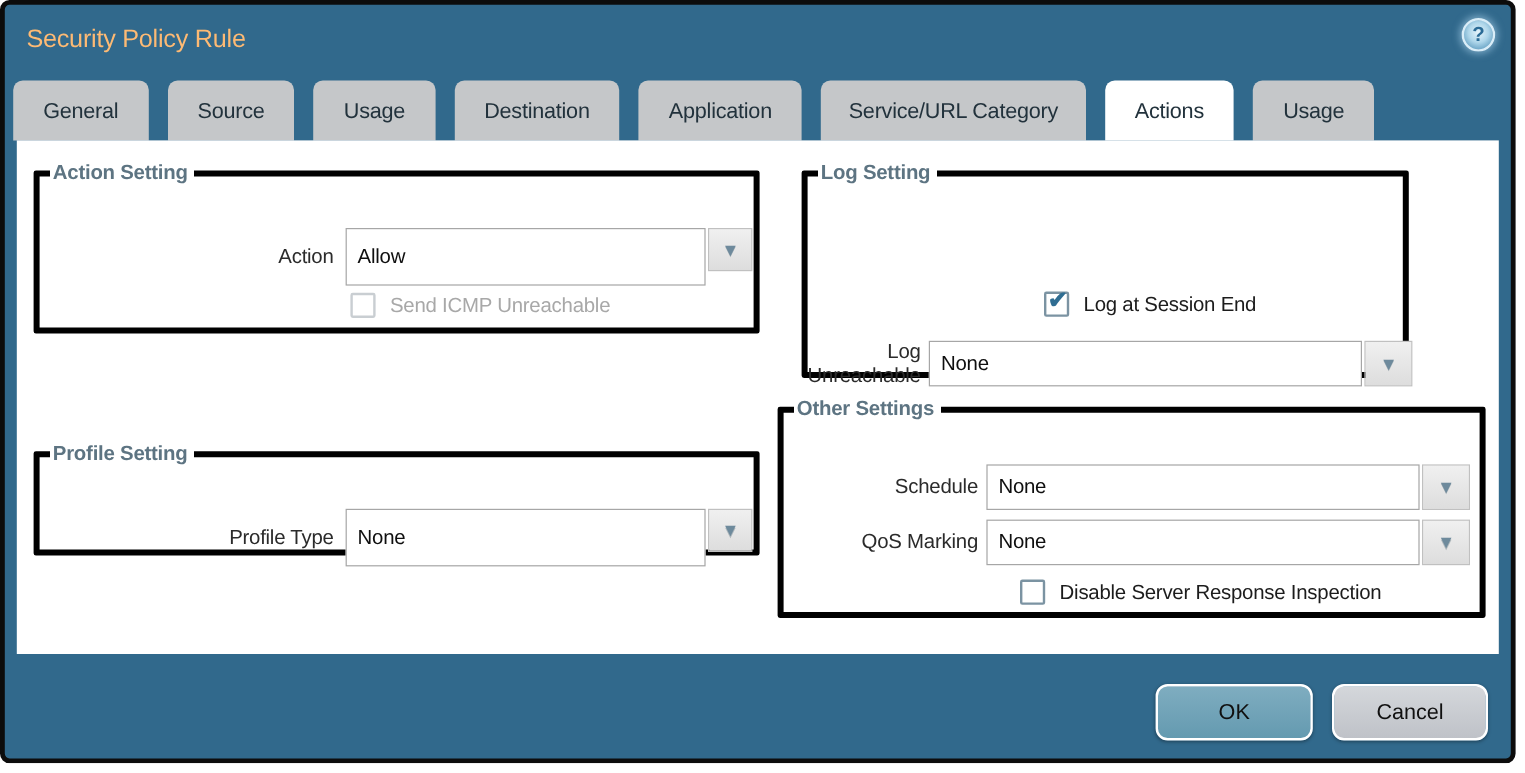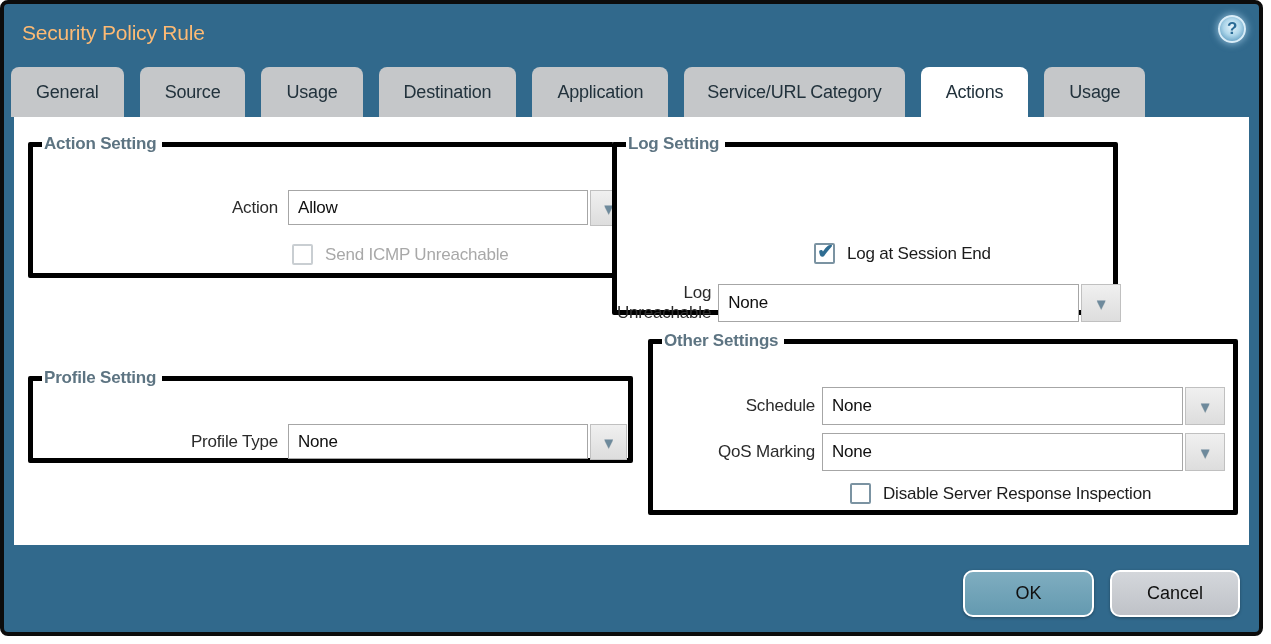--- a/index.html
+++ b/index.html
@@ -49,42 +49,42 @@
     position:absolute; margin:0; padding:0;
     border:5px solid #000000; border-radius:2px;
     background:#ffffff;
   }
   fieldset.fs legend {
     margin-left:9px; padding:0 6px 0 2px;
     font-size:17px; font-weight:bold; color:#5d7482;
   }
   #fs-action  { left:14px;  top:17px;  width:605px; height:144px; }
   #fs-profile { left:14px;  top:251px; width:605px; height:95px;  }
-  #fs-log     { left:598px; top:17px;  width:506px; height:181px; }
+  #fs-log     { left:654px; top:17px;  width:506px; height:181px; }
   #fs-other   { left:634px; top:214px; width:590px; height:184px; }
 
   .row { position:absolute; left:0; right:0; display:flex; align-items:center; }
   #row-action         { top:36px; }
   #row-icmp           { top:90px; }
   #row-profile-type   { top:36px; }
   #row-log-start      { top:42px; }
   #row-log-end        { top:89px; }
   #row-log-forwarding { top:129px; }
   #row-schedule       { top:36px; }
   #row-qos            { top:82px; }
   #row-dsri           { top:132px; }
 
   .field-label { font-size:17px; color:#2b2b2b; text-align:right; }
   .lbl-left  { width:245px; }
   .lbl-right { width:162px; }
 
   
   .combo { display:flex; margin-left:10px; cursor:pointer; }
   .combo-value {
-    width:300px; height:35px;
+    width:300px; height:48px;
     border:1px solid #a6a6a6; background:#ffffff;
     display:flex; align-items:center;
     padding-left:9px; font-size:17px; color:#0f0f0f;
   }
   .combo-btn {
     width:37px; height:36px; margin-left:2px;
     background:linear-gradient(#f0f0f0,#dddddd);
     border:1px solid #c0c0c0;
     display:flex; align-items:center; justify-content:center;
   }

